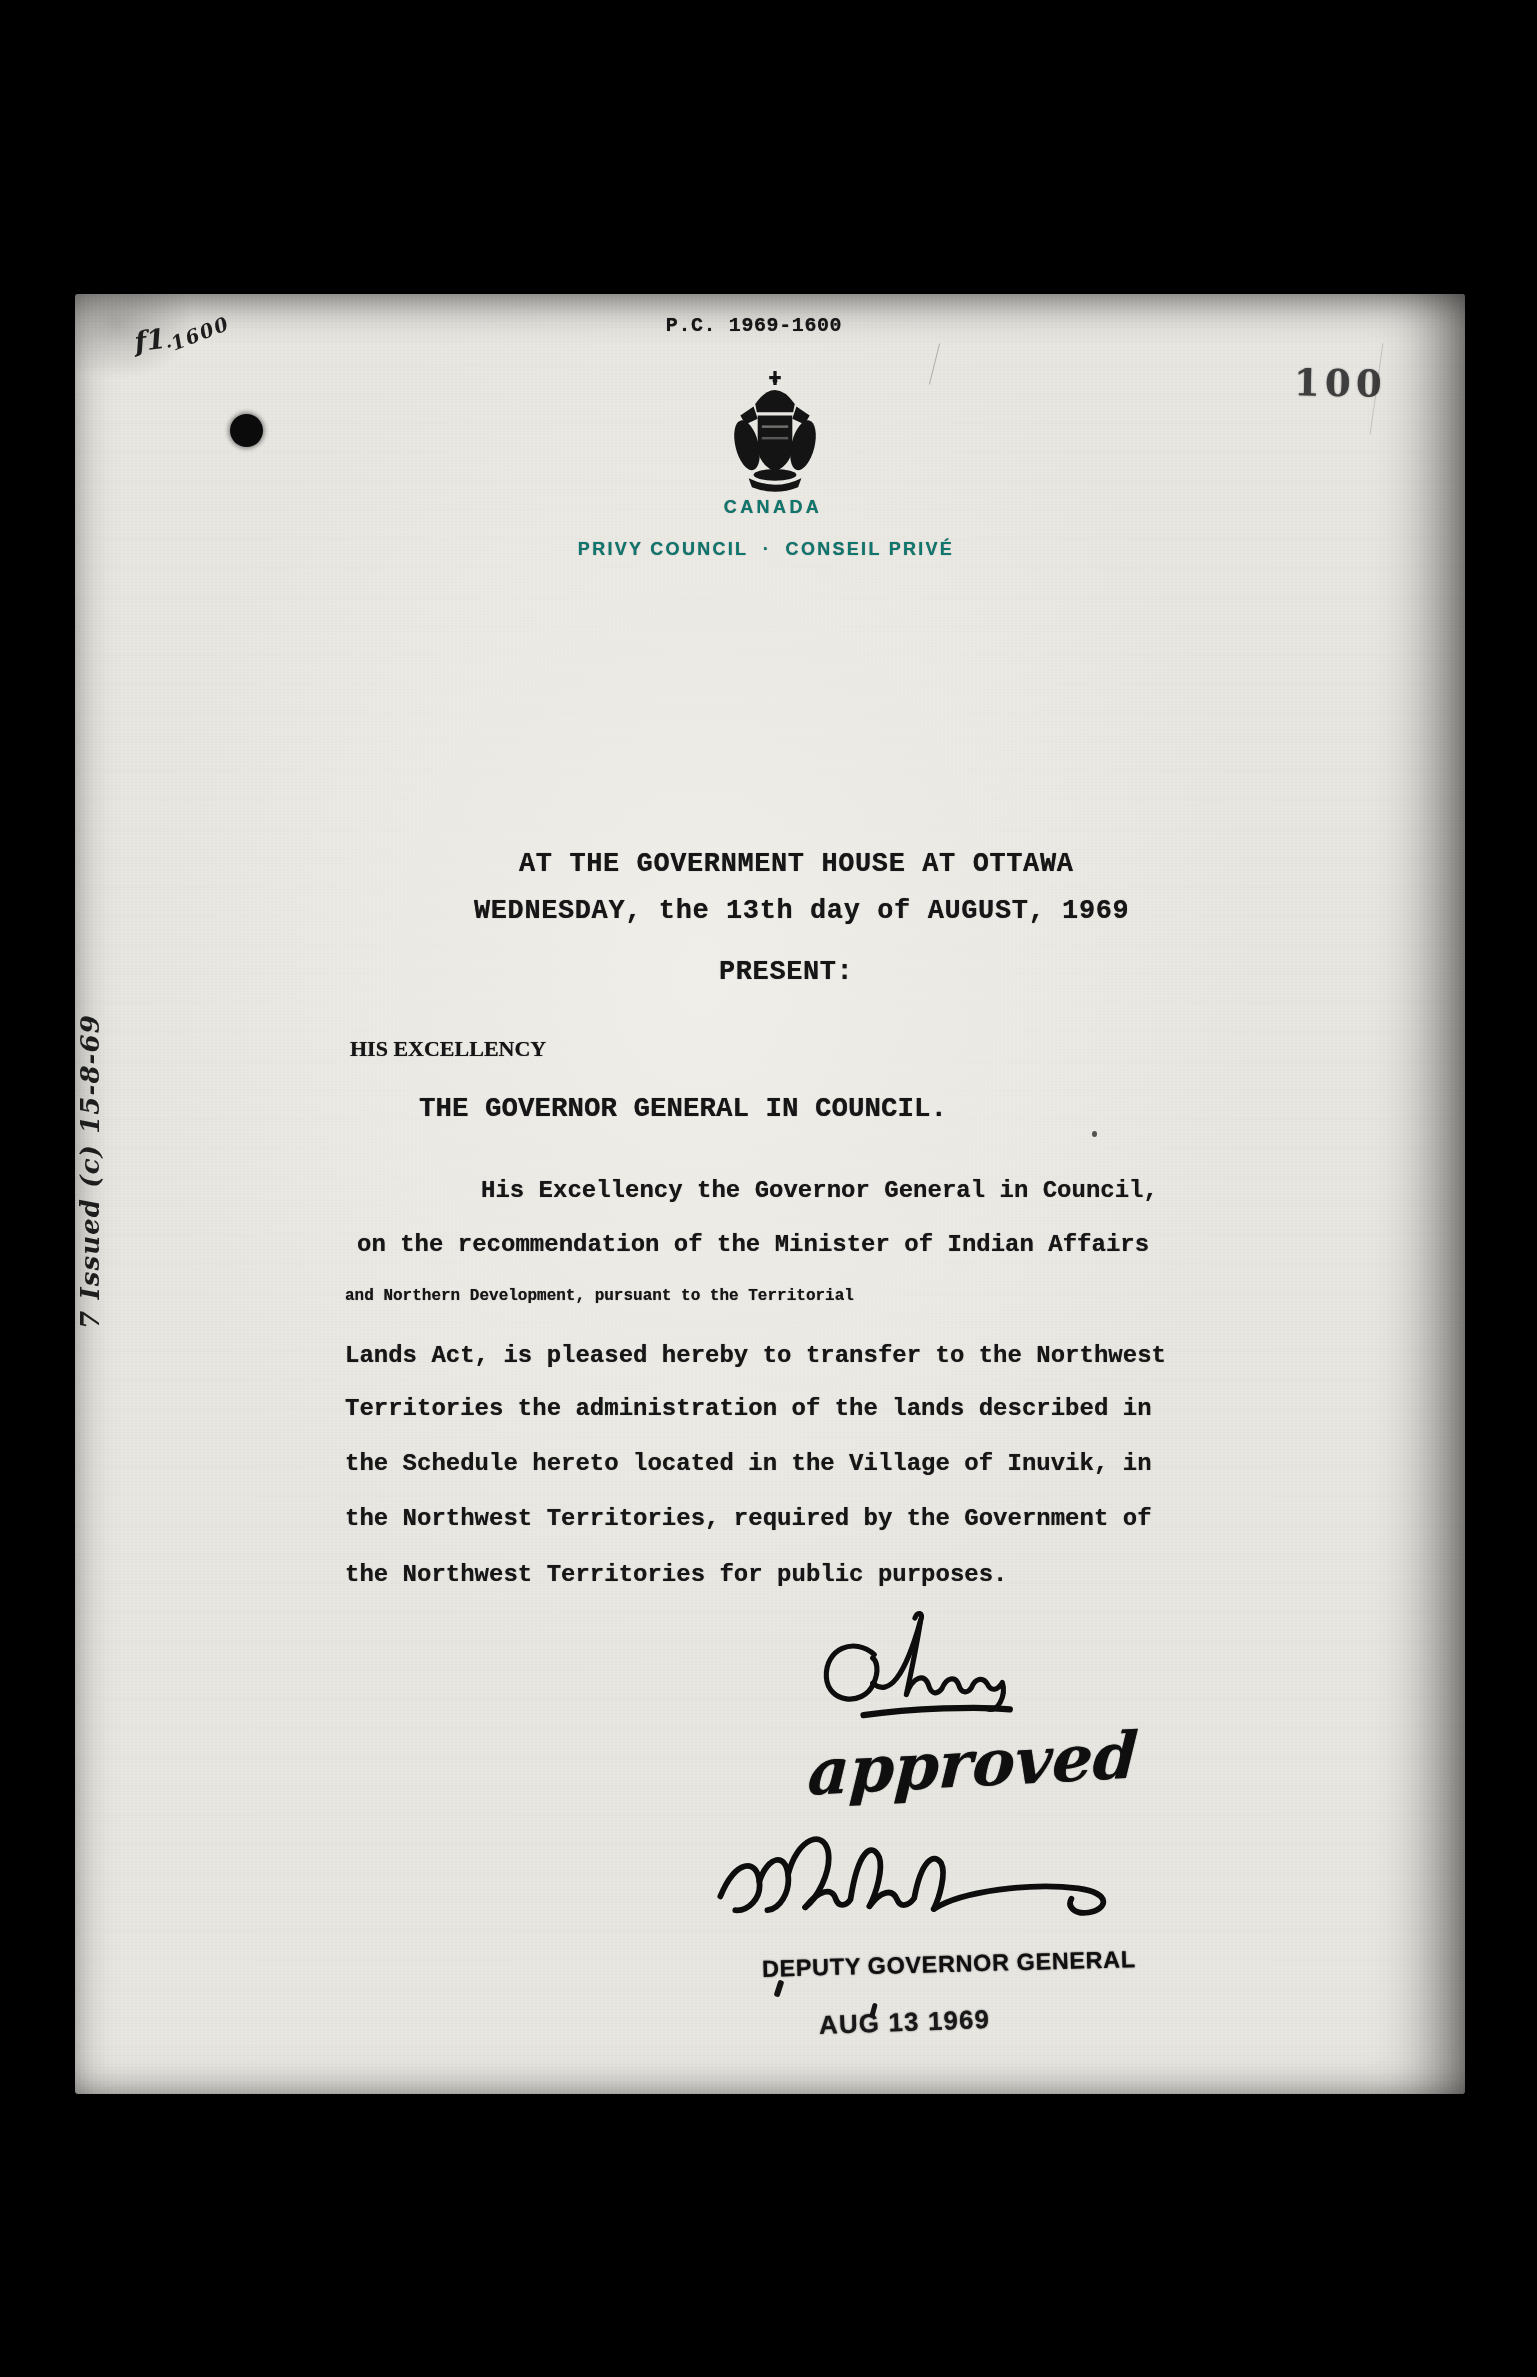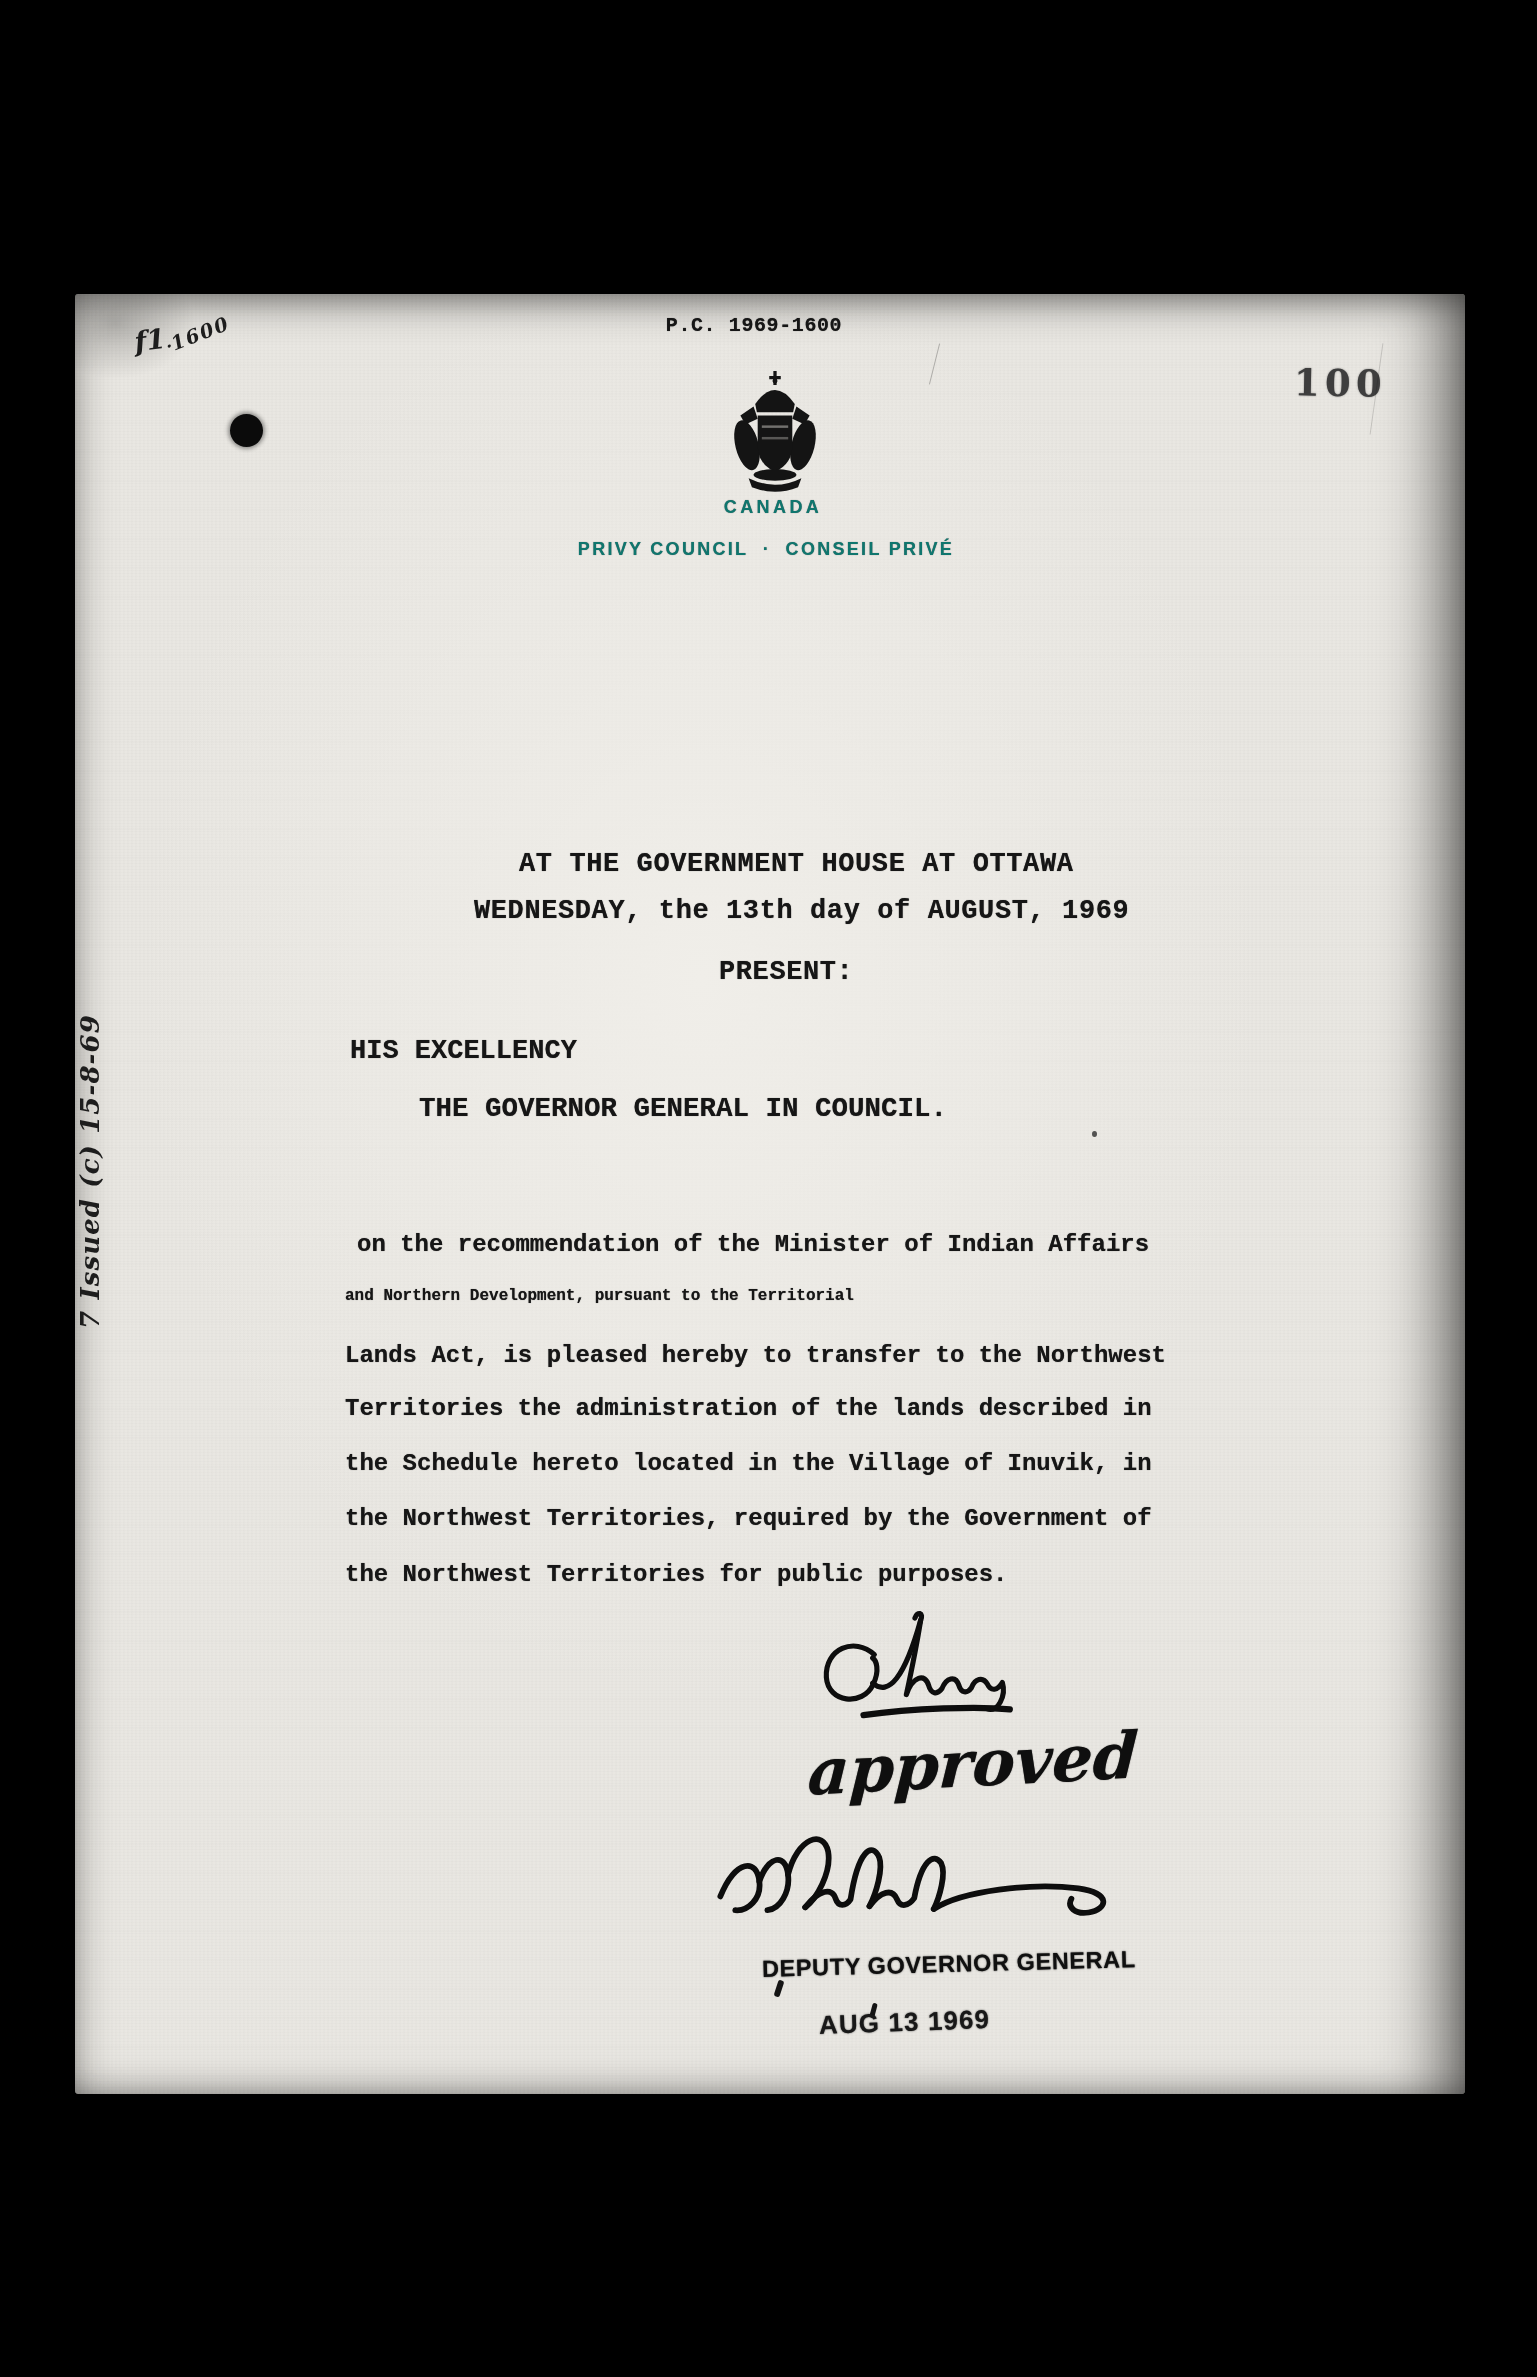--- a/index.html
+++ b/index.html
@@ -66,24 +66,25 @@
     </svg>
   </div>
 
   <div class="abs sans center" style="left:773px;top:497px;font-size:18px;letter-spacing:3.4px;">CANADA</div>
   <div class="abs sans center" style="left:766px;top:539px;font-size:18px;letter-spacing:2.3px;">PRIVY COUNCIL  ·  CONSEIL PRIVÉ</div>
 
   <div class="abs tw" style="left:519px;top:849px;font-size:27px;letter-spacing:0.6px;text-align:right;">AT THE GOVERNMENT HOUSE AT OTTAWA</div>
   <div class="abs tw" style="left:474px;top:896px;font-size:27px;letter-spacing:0.6px;">WEDNESDAY, the 13th day of AUGUST, 1969</div>
   <div class="abs tw" style="left:719px;top:957px;font-size:27px;letter-spacing:0.6px;">PRESENT:</div>
 
-  <div class="abs tw" style="left:350px;top:1036px;font-size:27px;">HIS EXCELLENCY</div>
+  <div class="abs tw" style="left:350px;top:1036px;font-size:22px;font-family:Liberation Serif, serif;">HIS EXCELLENCY</div>
   <div class="abs tw" style="left:419px;top:1093px;font-size:27.5px;">THE GOVERNOR GENERAL IN COUNCIL.</div>
   <div class="abs dot" style="left:1092px;top:1131px;width:5.2px;height:6.3px;opacity:.75;"></div>
 
+  <div class="abs tw" style="left:481px;top:1177px;font-size:24px;">His Excellency the Governor General in Council,</div>
   <div class="abs tw" style="left:345px;top:1231px;font-size:24px;margin-left:12px;">on the recommendation of the Minister of Indian Affairs</div>
   <div class="abs tw" style="left:345px;top:1287px;font-size:16px;">and Northern Development, pursuant to the Territorial</div>
   <div class="abs tw" style="left:345px;top:1342px;font-size:24px;">Lands Act, is pleased hereby to transfer to the Northwest</div>
   <div class="abs tw" style="left:345px;top:1395px;font-size:24px;">Territories the administration of the lands described in</div>
   <div class="abs tw" style="left:345px;top:1450px;font-size:24px;">the Schedule hereto located in the Village of Inuvik, in</div>
   <div class="abs tw" style="left:345px;top:1505px;font-size:24px;">the Northwest Territories, required by the Government of</div>
   <div class="abs tw" style="left:345px;top:1561px;font-size:24px;">the Northwest Territories for public purposes.</div>
 
   <div class="abs" style="left:808px;top:1610px;filter:blur(0.4px);">
     <svg width="287" height="120" viewBox="0 0 500 210" fill="none" stroke="#0d0d0d" stroke-width="9" stroke-linecap="round" stroke-linejoin="round">

